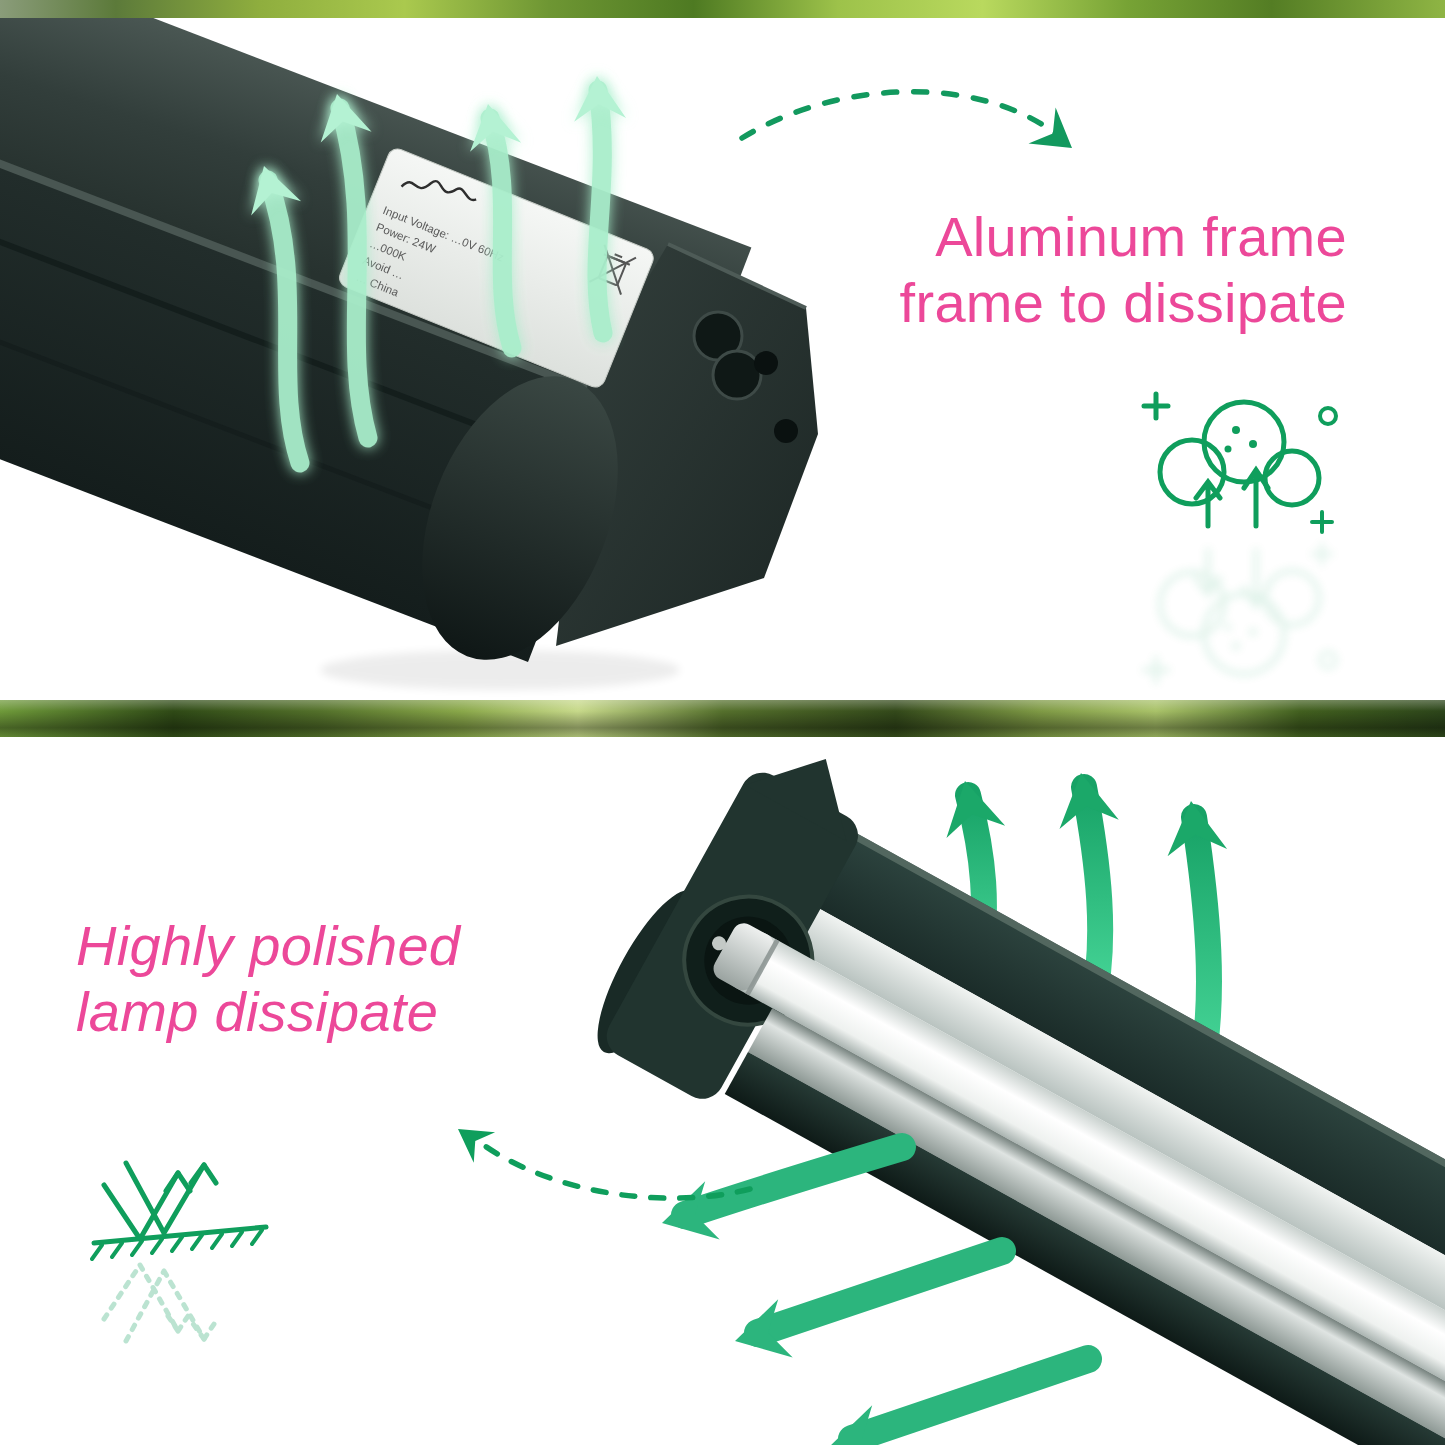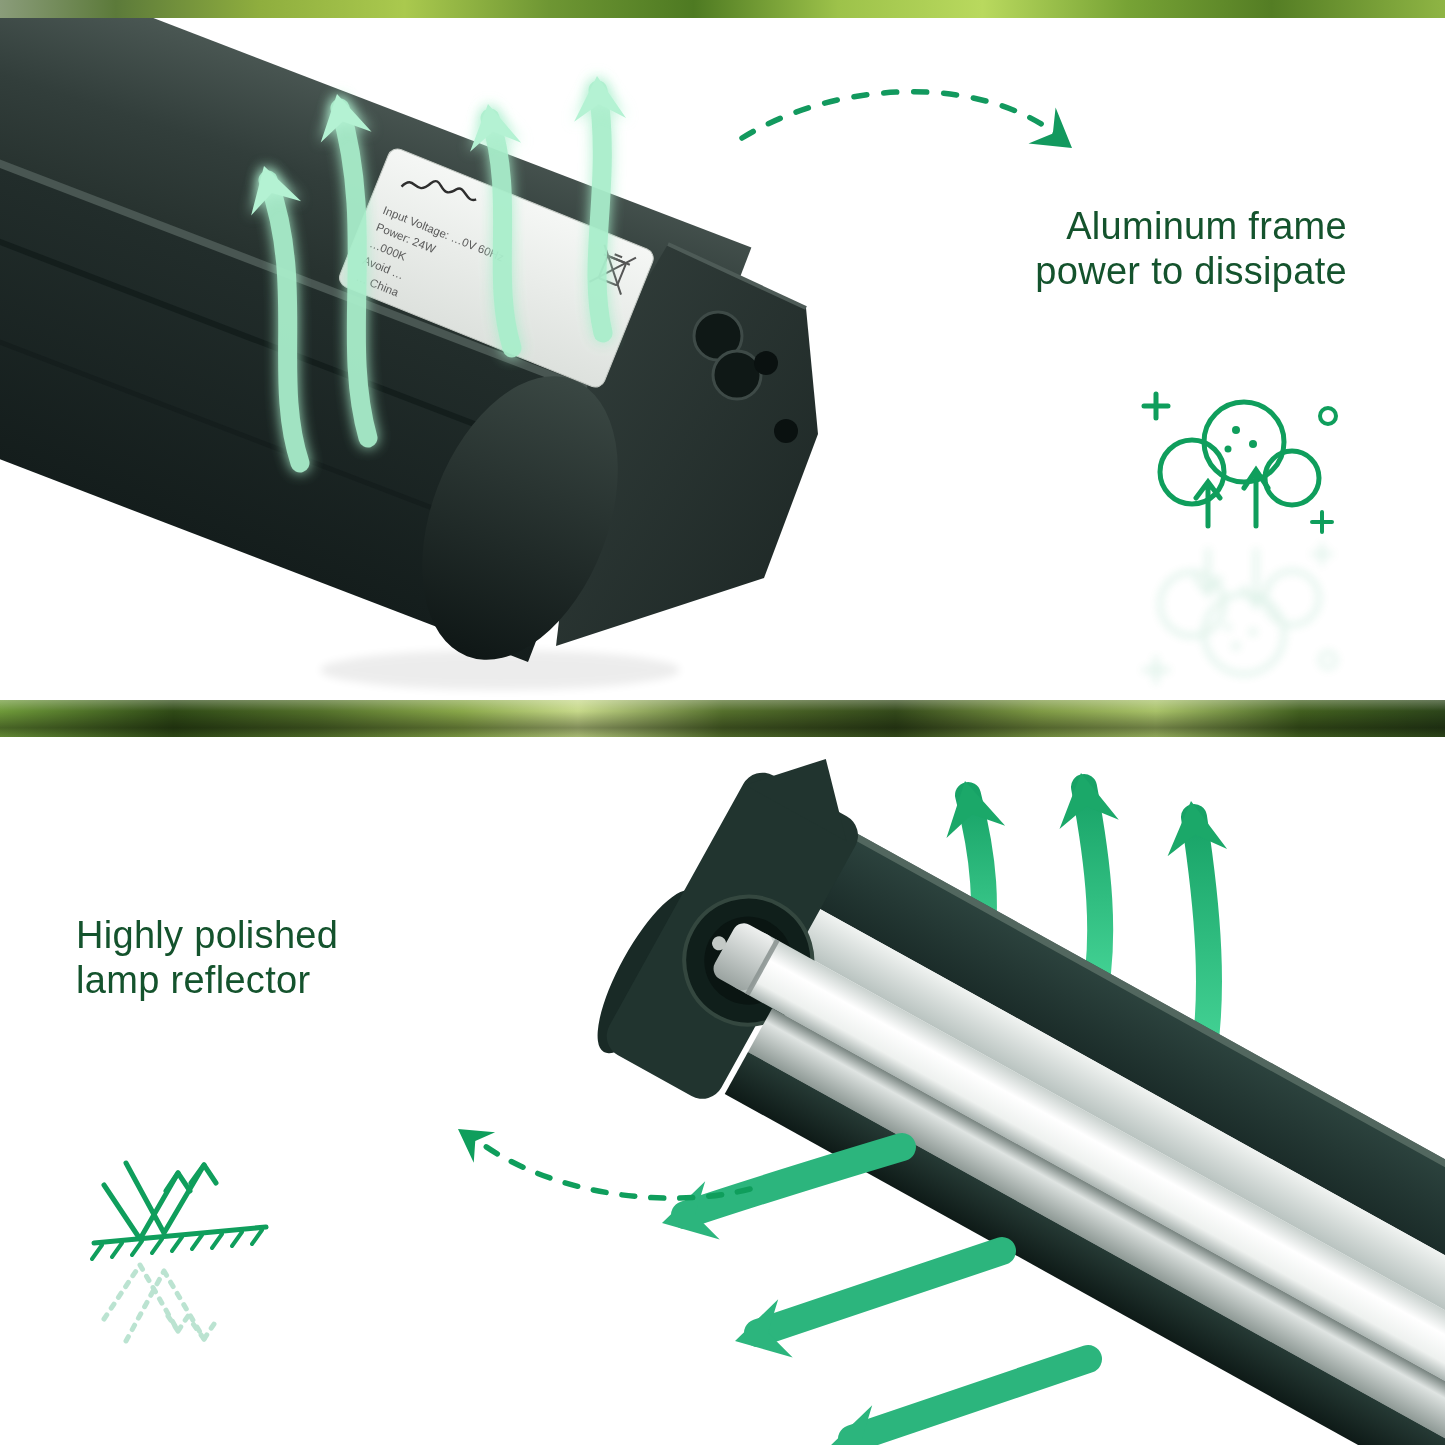--- a/index.html
+++ b/index.html
@@ -12,23 +12,23 @@
     background:linear-gradient(90deg,#8a9c7a 0%,#5c7a3a 8%,#8fae3e 18%,#aac94e 28%,#6e9633 38%,#4e7a22 48%,#9dc24a 58%,#b9d95e 68%,#77a335 78%,#547d24 88%,#8fb544 100%);
   }
   .banner-mid {
     top:700px; height:37px;
     background:
       linear-gradient(180deg, rgba(255,255,255,0.28) 0%, rgba(0,0,0,0.0) 30%, rgba(0,0,0,0.35) 75%, rgba(40,60,20,0.2) 100%),
       linear-gradient(90deg,#6f9a3a 0%,#2f4a16 12%,#53702a 22%,#8aa84a 32%,#c7d98a 40%,#55702c 50%,#33491a 62%,#7f9a45 72%,#a9c269 80%,#42601f 90%,#2c451a 100%);
   }
   .panel { position:absolute; left:0; width:100%; background:#fff; overflow:hidden; }
   .panel-top { top:18px; height:682px; }
-  .panel-bottom { top:737px; height:708px; }
+  .panel-bottom { top:737px; height:708px;font-style:italic; }
   svg.layer { position:absolute; top:0; left:0; display:block; }
-  .caption { position:absolute; font-size:38px; line-height:1.18; color:#14532d; letter-spacing:0.3px; }
+  .caption { position:absolute; font-size:56px; line-height:1.18; color:#ec4899; letter-spacing:0.3px; }
   .caption-top { top:186px; right:98px; text-align:right; }
   .caption-bottom { top:176px; left:76px; text-align:left; }
   .lbl { font-size:11.5px; fill:#5a5a5a; }
 </style>
 </head>
 <body>
 
 <div class="canvas">
 
   <div class="banner banner-top"></div>
@@ -137,21 +137,21 @@
           <path d="M6,2 L6,26 M-6,14 L18,14"></path>
           <path d="M172,120 L172,140 M162,130 L182,130" stroke-width="4"></path>
           <circle cx="178" cy="24" r="8" stroke-width="4"></circle>
         </g>
         <use href="#ecoArt" transform="translate(0,292) scale(1,-1)" opacity="0.12" filter="url(#soft)"></use>
       </g>
     </svg>
 
     <div class="caption caption-top">
       <div>Aluminum frame</div>
-      <div>power to dissipate</div>
+      <div>frame to dissipate</div>
     </div>
   </section>
 
   <div class="banner banner-mid"></div>
 
   <section class="panel panel-bottom">
     <svg class="layer" width="1445" height="708" viewBox="0 0 1445 708">
       <defs>
         <linearGradient id="gBack" x1="0" y1="0" x2="0" y2="1">
           <stop offset="0" stop-color="#2d443f"></stop>
@@ -241,17 +241,17 @@
             <path d="M12,46 L48,100 M48,100 L86,34"></path>
             <path d="M86,34 L74,52 M86,34 L98,52"></path>
           </g>
           <use href="#reflRays" transform="translate(0,226) scale(1,-1)" opacity="0.28" stroke-dasharray="5 8"></use>
         </g>
       </g>
     </svg>
 
     <div class="caption caption-bottom">
       <div>Highly polished</div>
-      <div>lamp reflector</div>
+      <div>lamp dissipate</div>
     </div>
   </section>
 
 </div>
 
 </body></html>

